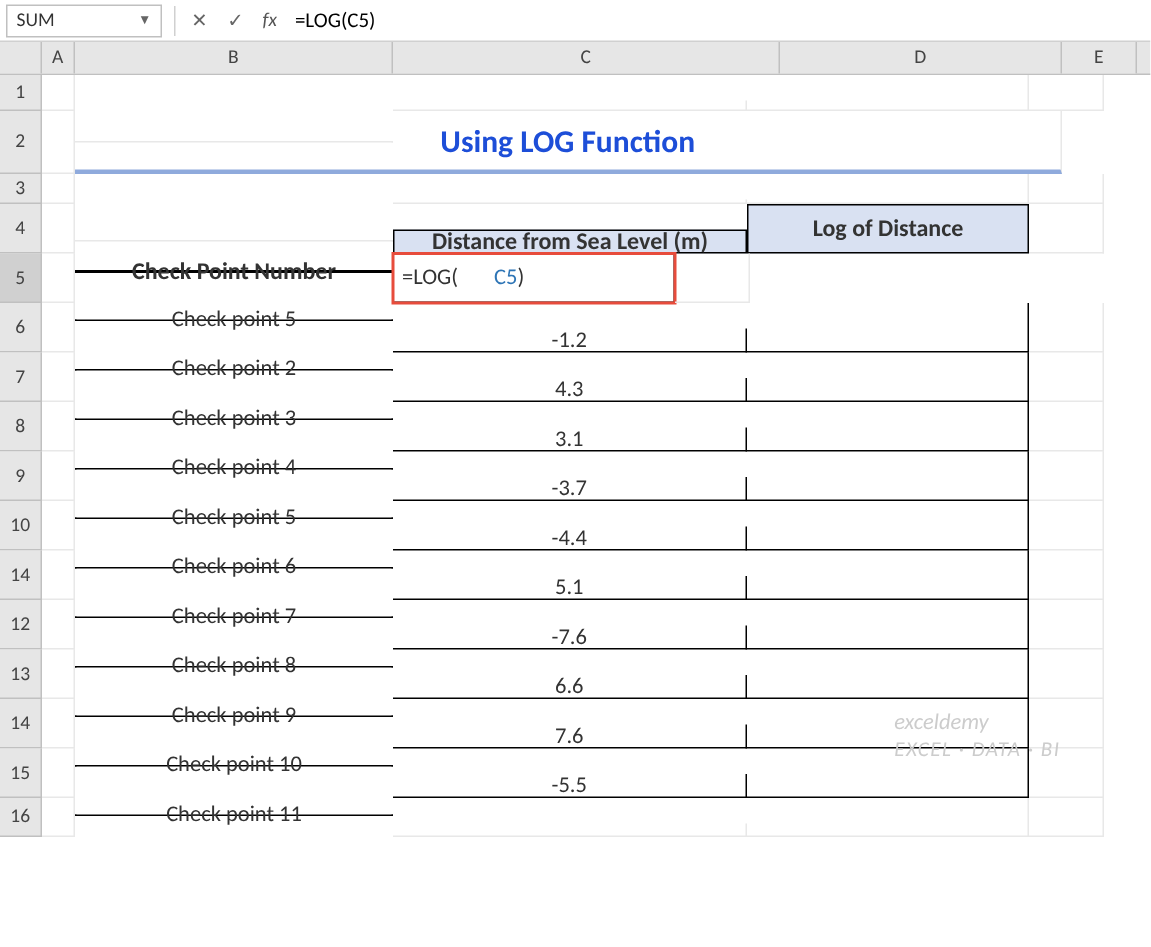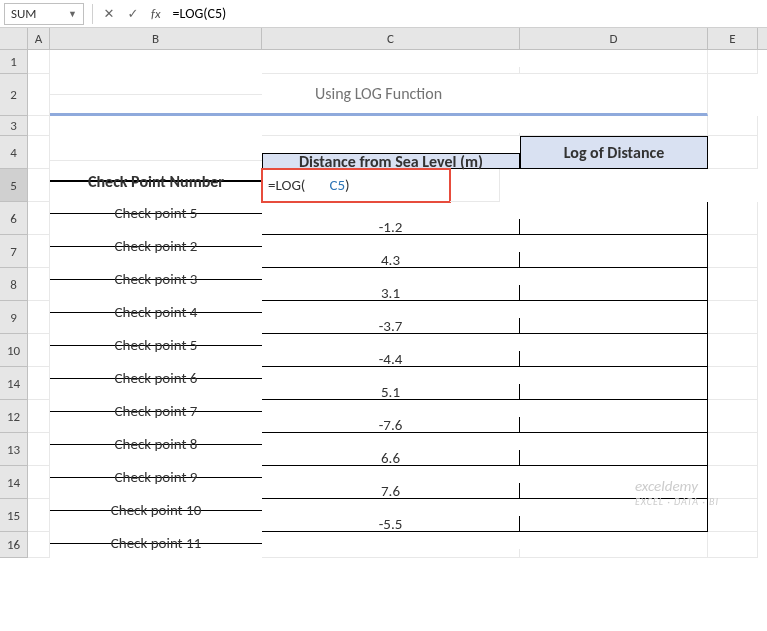--- a/index.html
+++ b/index.html
@@ -1,19 +1,19 @@
 <!DOCTYPE html>
 <html><head>
   <meta charset="utf-8">
   <style>
     * { box-sizing: border-box; margin: 0; padding: 0; }
     body { font-family: Calibri, Arial, sans-serif; font-size: 14px; background: #fff; color: #333; user-select: none; }
     
     .formula-bar { display: flex; align-items: center; height: 28px; border-bottom: 1px solid #d0d0d0; background: #fff; }
-    .name-box { width: 80px; height: 22px; margin: 0 4px; border: 1px solid #c0c0c0; background: #fff; display: flex; align-items: center; padding: 0 6px; font-size: 13px; }
+    .name-box { width: 104px; height: 22px; margin: 0 4px; border: 1px solid #c0c0c0; background: #fff; display: flex; align-items: center; padding: 0 6px; font-size: 13px; }
     .name-dropdown { margin-left: auto; color: #666; font-size: 9px; }
     .fb-divider { width: 1px; height: 20px; background: #d0d0d0; margin: 0 4px; }
     .fb-btn { width: 24px; height: 22px; display: flex; align-items: center; justify-content: center; color: #666; font-size: 13px; }
     .fb-btn.cancel { color: #666; }
     .fb-btn.confirm { color: #666; }
     .fx-label { font-style: italic; font-size: 13px; color: #555; margin: 0 6px; }
     .formula-input { flex: 1; height: 22px; border: none; padding: 0 6px; font-size: 14px; font-family: Calibri, Arial, sans-serif; outline: none; }
     
     .sheet-area { position: relative; }
     .col-headers { display: flex; height: 22px; background: #e6e6e6; border-bottom: 1px solid #c0c0c0; }
@@ -24,49 +24,49 @@
     .col-h.c { width: 258px; }
     .col-h.d { width: 188px; }
     .col-h.e { width: 50px; }
     
     .row { display: flex; height: 33px; }
     .row-h { width: 28px; display: flex; align-items: center; justify-content: center; border-right: 1px solid #c0c0c0; border-bottom: 1px solid #c0c0c0; background: #e6e6e6; font-size: 13px; color: #444; }
     .row-h.active { background: #d0d0d0; }
     .cell { border-right: 1px solid #e8e8e8; border-bottom: 1px solid #e8e8e8; display: flex; align-items: center; padding: 0 6px; font-size: 15px; }
     .cell.a { width: 22px; }
     .cell.b { width: 212px; margin-top: 44px; }
-    .cell.c { width: 258px; margin-top: 17px; }
+    .cell.c { width: 236px; margin-top: 17px; }
     .cell.d { width: 188px; }
     .cell.e { width: 50px; }
     
     .row.r1 { height: 24px; }
     .row.r2 { height: 42px; }
     .row.r3 { height: 20px; }
     .row.r16 { height: 26px; }
     
-    .title-cell { justify-content: center; font-weight: normal; font-size: 16px; color: #737373; border-bottom: 3px solid #8faadc !important; }
+    .title-cell { justify-content: center; font-weight: bold; font-size: 21px; color: #1d4ed8; border-bottom: 3px solid #8faadc !important; }
     .title-wrap { display: flex; width: 658px; }
     
     .tbl-header { background: #d9e1f2; font-weight: bold; font-size: 16px; justify-content: center; border: 1px solid #000 !important; }
     .tbl-cell { border-right: 1px solid #000 !important; border-bottom: 1px solid #000 !important; justify-content: center; }
     .tbl-cell.first-col { border-left: 1px solid #000 !important; }
     
     .c5-highlight { outline: 2px solid #2e75b6; outline-offset: -1px; background: #eaf1fa; position: relative; }
     .c5-highlight::before, .c5-highlight::after { content: ''; position: absolute; width: 6px; height: 6px; background: #fff; border: 1px solid #2e75b6; }
     .c5-highlight::before { top: -3px; left: -3px; }
     .c5-highlight::after { bottom: -3px; right: -3px; }
     .c5-corner1, .c5-corner2 { position: absolute; width: 6px; height: 6px; background: #fff; border: 1px solid #2e75b6; }
     .c5-corner1 { top: -3px; right: -3px; }
     .c5-corner2 { bottom: -3px; left: -3px; }
     
     .d5-active { outline: 2.5px solid #e74c3c; outline-offset: -1px; justify-content: flex-start; padding-left: 6px; }
     .formula-text .ref { color: #2e75b6; padding-left: 24px; }
     
-    .watermark { position: absolute; right: 48px; bottom: 50px; font-size: 15px; color: #ccc; font-style: italic; pointer-events: none; }
-    .watermark .sub { font-size: 10px; letter-spacing: 1px; }
+    .watermark { position: absolute; right: 60px; bottom: 50px; font-size: 15px; color: #ccc; font-style: italic; pointer-events: none; }
+    .watermark .sub { font-size: 14px; letter-spacing: 1px; }
   </style>
 </head>
 <body>
 
 <div class="formula-bar">
   <div class="name-box">
     <span>SUM</span>
     <span class="name-dropdown">▼</span>
   </div>
   <div class="fb-divider"></div>

